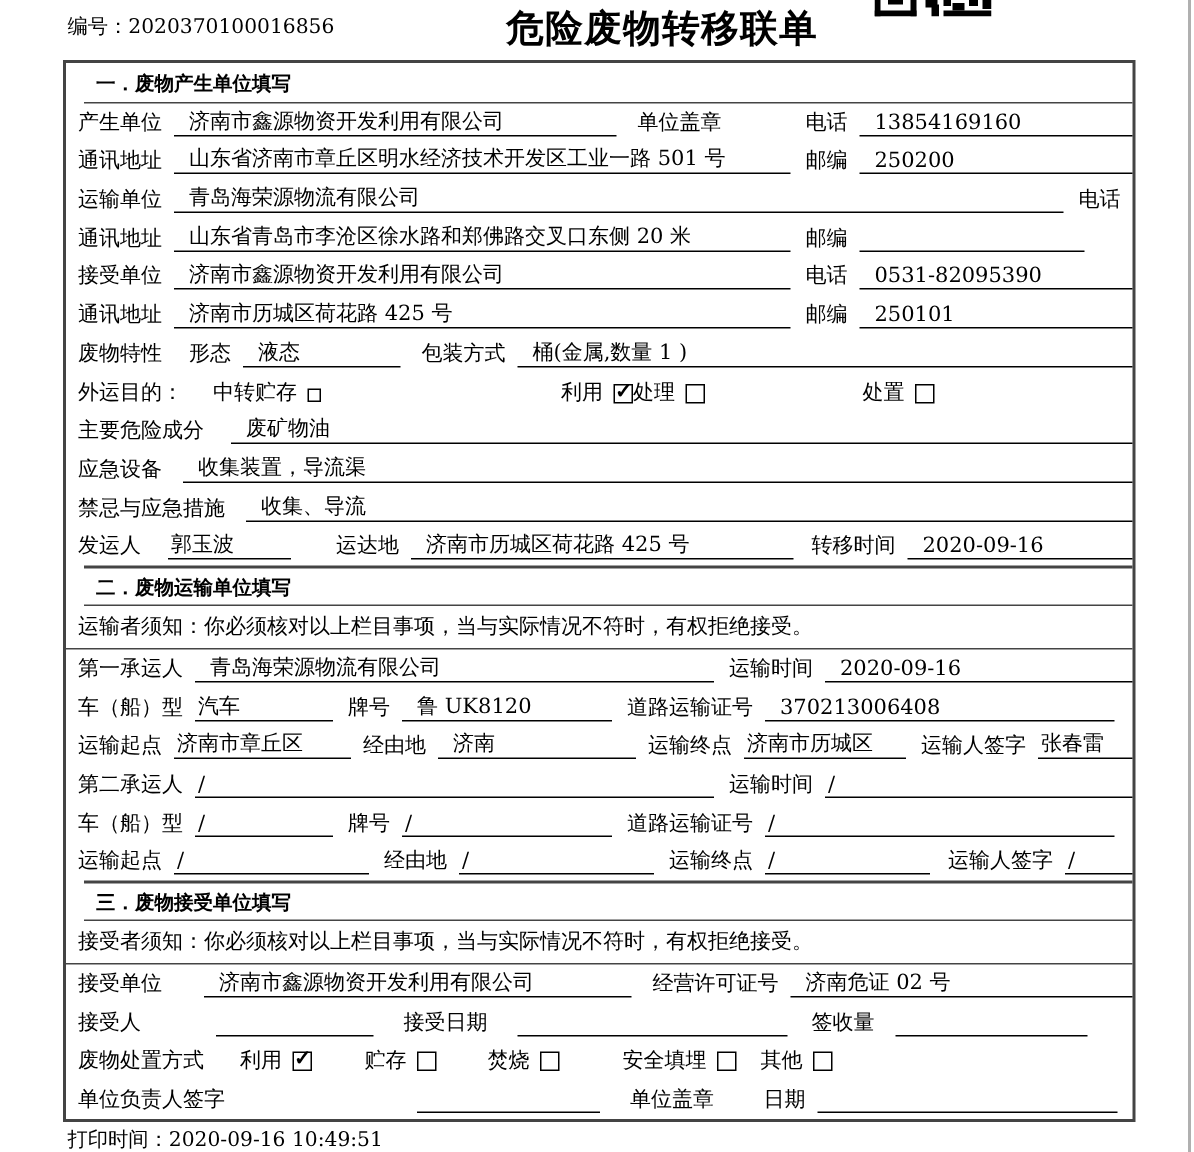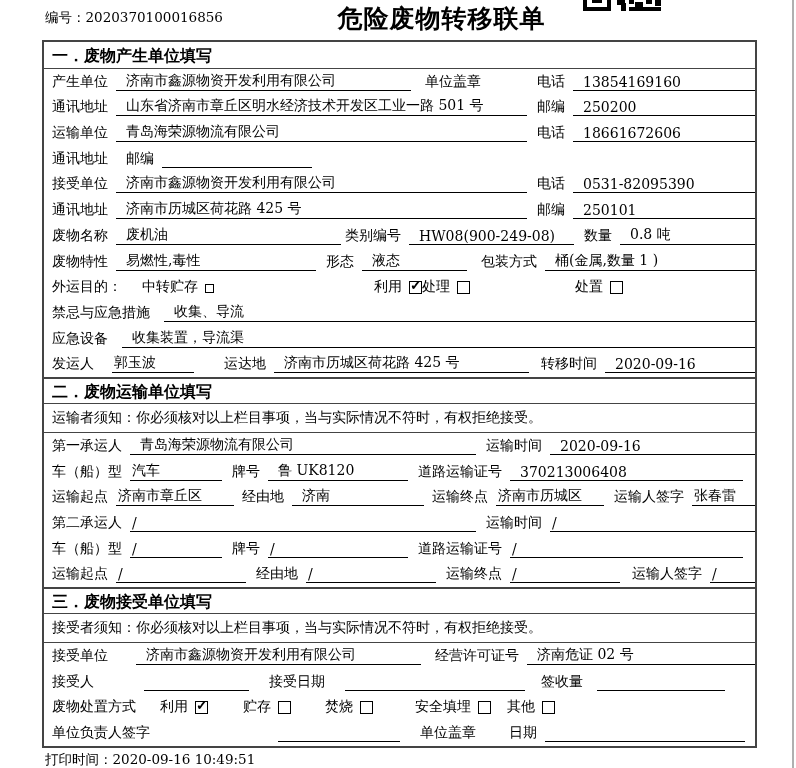--- a/index.html
+++ b/index.html
@@ -14,21 +14,21 @@
   
   .serial { position:absolute; left:45px; top:9px; font-size:13.5px; white-space:nowrap; }
   .form-title { position:absolute; left:90px; right:3px; top:2px; text-align:center;
                 font-size:25px; font-weight:bold; letter-spacing:1px; }
   .qr { position:absolute; left:583px; top:0; }
 
   
   .form { position:absolute; left:42px; top:40px; width:715px; height:708px;
           border:2px solid #444; display:flex; flex-direction:column; background:#fff; }
   .sec-h { flex:0 0 27px; display:flex; align-items:center; padding:2px 8px 0;
-           font-weight:bold; font-size:16px; border-bottom:1.5px solid #444; }
+           font-weight:bold; font-size:13px; border-bottom:1.5px solid #444;margin-left:12px; }
   .sec-h.mid { border-top:2px solid #444; }
   .notice { flex:0 0 29px; display:flex; align-items:center; padding:0 8px;
             border-bottom:1.5px solid #444; white-space:nowrap; }
   .row { flex:1 1 0; display:flex; align-items:flex-end; padding:0 0 4px 8px; min-height:0; }
   .lbl { white-space:nowrap; margin-right:8px; flex:0 0 auto; }
   .val { border-bottom:1px solid #000; white-space:nowrap; overflow:hidden;
          padding:0 2px 0 10px; flex:0 0 auto; min-height:17px; }
   .val.fill { flex:1 1 auto; }
   .val.ctr { text-align:left; padding:0 2px; }
   .sp { flex:1 1 auto; }
@@ -83,55 +83,46 @@
     <span class="lbl">通讯地址</span>
     <span class="val fill">山东省济南市章丘区明水经济技术开发区工业一路 501 号</span>
     <span class="lbl" style="margin-left:10px">邮编</span>
     <span class="val" style="width:182px">250200</span>
   </div>
 
   <div class="row">
     <span class="lbl">运输单位</span>
     <span class="val fill">青岛海荣源物流有限公司</span>
     <span class="lbl" style="margin-left:10px">电话</span>
-    <span class="val" style="width:182px">18661672606</span>
   </div>
 
   <div class="row">
     <span class="lbl">通讯地址</span>
+    <span class="val fill">山东省青岛市李沧区徐水路和郑佛路交叉口东侧 20 米</span>
     <span class="lbl" style="margin-left:10px">邮编</span>
     <span class="val" style="width:150px;margin-right:32px"></span>
   </div>
 
   <div class="row">
     <span class="lbl">接受单位</span>
     <span class="val fill">济南市鑫源物资开发利用有限公司</span>
     <span class="lbl" style="margin-left:10px">电话</span>
     <span class="val" style="width:182px">0531-82095390</span>
   </div>
 
   <div class="row">
     <span class="lbl">通讯地址</span>
     <span class="val fill">济南市历城区荷花路 425 号</span>
     <span class="lbl" style="margin-left:10px">邮编</span>
     <span class="val" style="width:182px">250101</span>
   </div>
 
-  <div class="row">
-    <span class="lbl">废物名称</span>
-    <span class="val" style="width:225px">废机油</span>
-    <span class="lbl" style="margin-left:4px">类别编号</span>
-    <span class="val" style="width:165px">HW08(900-249-08)</span>
-    <span class="lbl" style="margin-left:10px">数量</span>
-    <span class="val fill">0.8 吨</span>
-  </div>
 
   <div class="row">
     <span class="lbl">废物特性</span>
-    <span class="val" style="width:200px">易燃性,毒性</span>
     <span class="lbl" style="margin-left:10px">形态</span>
     <span class="val" style="width:105px">液态</span>
     <span class="lbl" style="margin-left:14px">包装方式</span>
     <span class="val fill">桶(金属,数量 1 )</span>
   </div>
 
   <div class="row">
     <span class="lbl">外运目的：</span>
     <span class="opt" style="margin-left:12px">
       <span>中转贮存</span>
@@ -144,29 +135,33 @@
     <span class="opt" style="">
       <span>处理</span>
       <span class="cb"></span>
     </span>
     <span class="opt" style="margin-left:105px">
       <span>处置</span>
       <span class="cb"></span>
     </span>
   </div>
 
+  <div class="row">
+    <span class="lbl">主要危险成分</span>
+    <span class="val fill" style="margin-left:10px">废矿物油</span>
+  </div>
+
+  <div class="row">
+    <span class="lbl">应急设备</span>
+    <span class="val fill" style="margin-left:6px">收集装置，导流渠</span>
+  </div>
 
   <div class="row">
     <span class="lbl">禁忌与应急措施</span>
     <span class="val fill" style="margin-left:6px">收集、导流</span>
-  </div>
-
-  <div class="row">
-    <span class="lbl">应急设备</span>
-    <span class="val fill" style="margin-left:6px">收集装置，导流渠</span>
   </div>
 
   <div class="row">
     <span class="lbl">发运人</span>
     <span class="val ctr" style="width:82px;margin-left:10px">郭玉波</span>
     <span class="lbl" style="margin-left:30px">运达地</span>
     <span class="val" style="width:255px">济南市历城区荷花路 425 号</span>
     <span class="lbl" style="margin-left:12px">转移时间</span>
     <span class="val fill">2020-09-16</span>
   </div>

